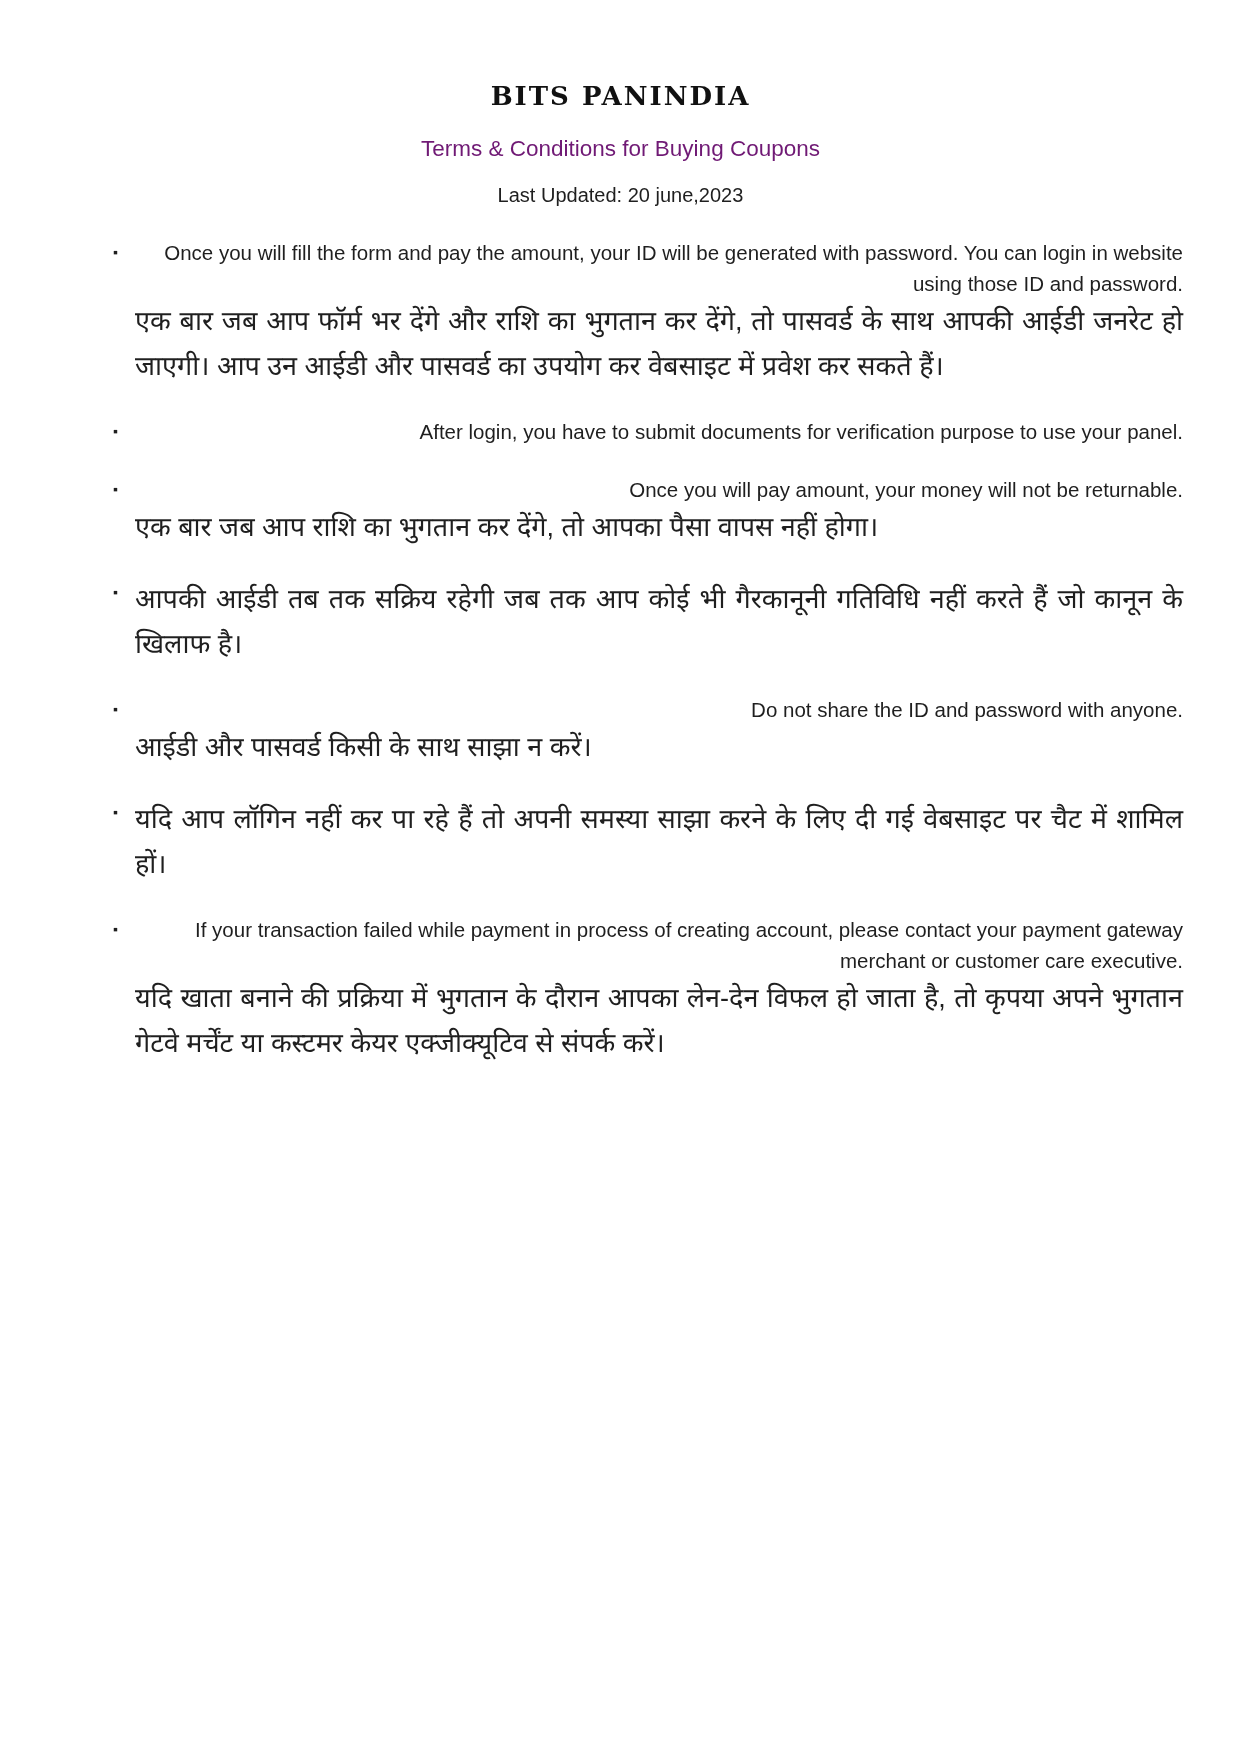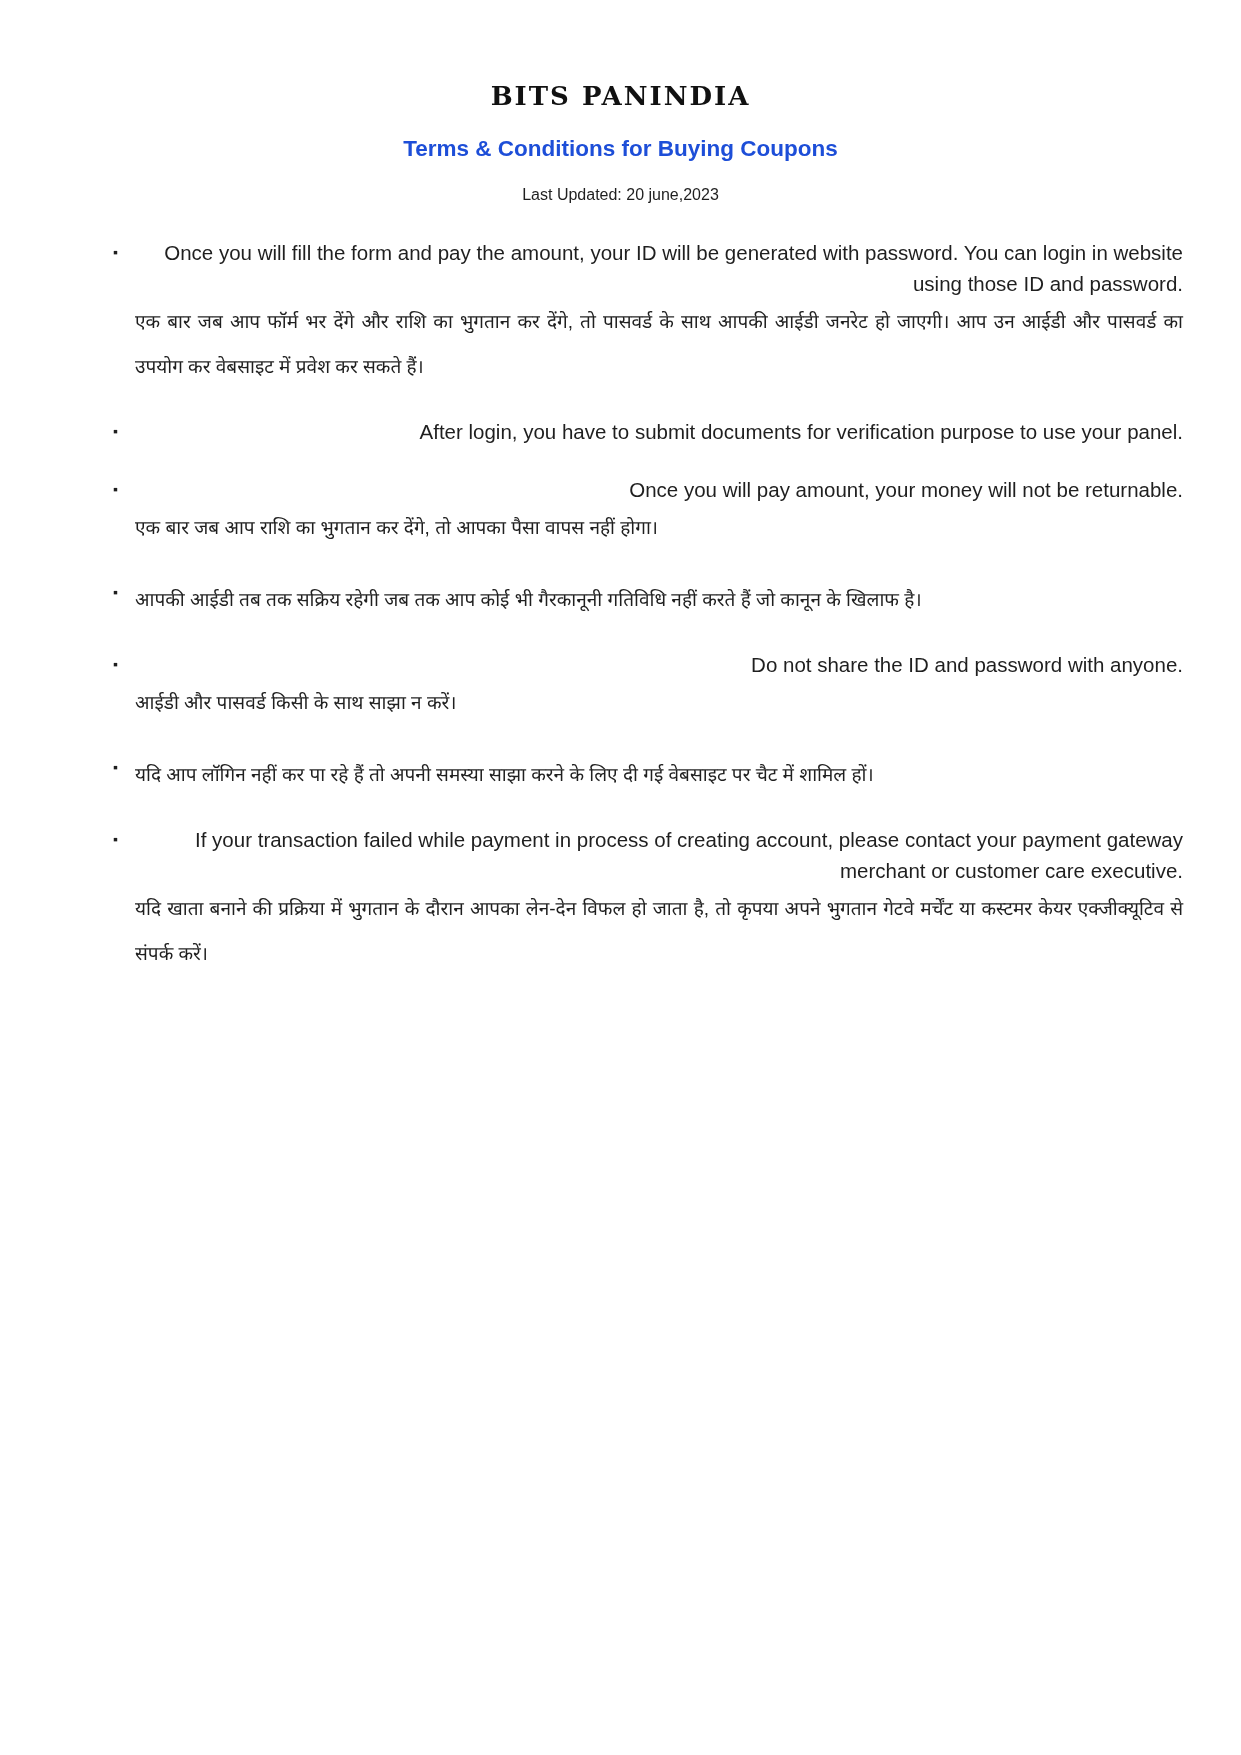--- a/index.html
+++ b/index.html
@@ -18,28 +18,28 @@
     margin: 0;
     font-family: "DejaVu Serif", serif;
     font-weight: 700;
     font-size: 26px;
     line-height: 31px;
     letter-spacing: 2px;
     color: #111111;
   }
   .doc-subtitle {
     margin: 23px 0 0 0;
-    font-weight: 700;
+    font-weight: 400;
     font-size: 22.5px;
     line-height: 27px;
-    color: #1d4ed8;
+    color: #701a75;
   }
   .doc-updated {
     margin: 21px 0 0 0;
-    font-size: 16px;
+    font-size: 20px;
     line-height: 24px;
     color: #1f1f1f;
   }
   ul.terms {
     list-style: none;
     margin: 30px 0 0 0;
     padding: 0 58px 0 135px;
   }
   ul.terms li {
     position: relative;
@@ -54,21 +54,21 @@
     color: #1f1f1f;
   }
   .en {
     margin: 0;
     font-size: 20.5px;
     line-height: 31px;
     text-align: right;
   }
   .hi {
     margin: 0;
-    font-size: 19px;
+    font-size: 27px;
     line-height: 45px;
     text-align: justify;
   }
 </style>
 </head>
 <body>
 
 <div class="page">
 
   <header class="doc-header">

